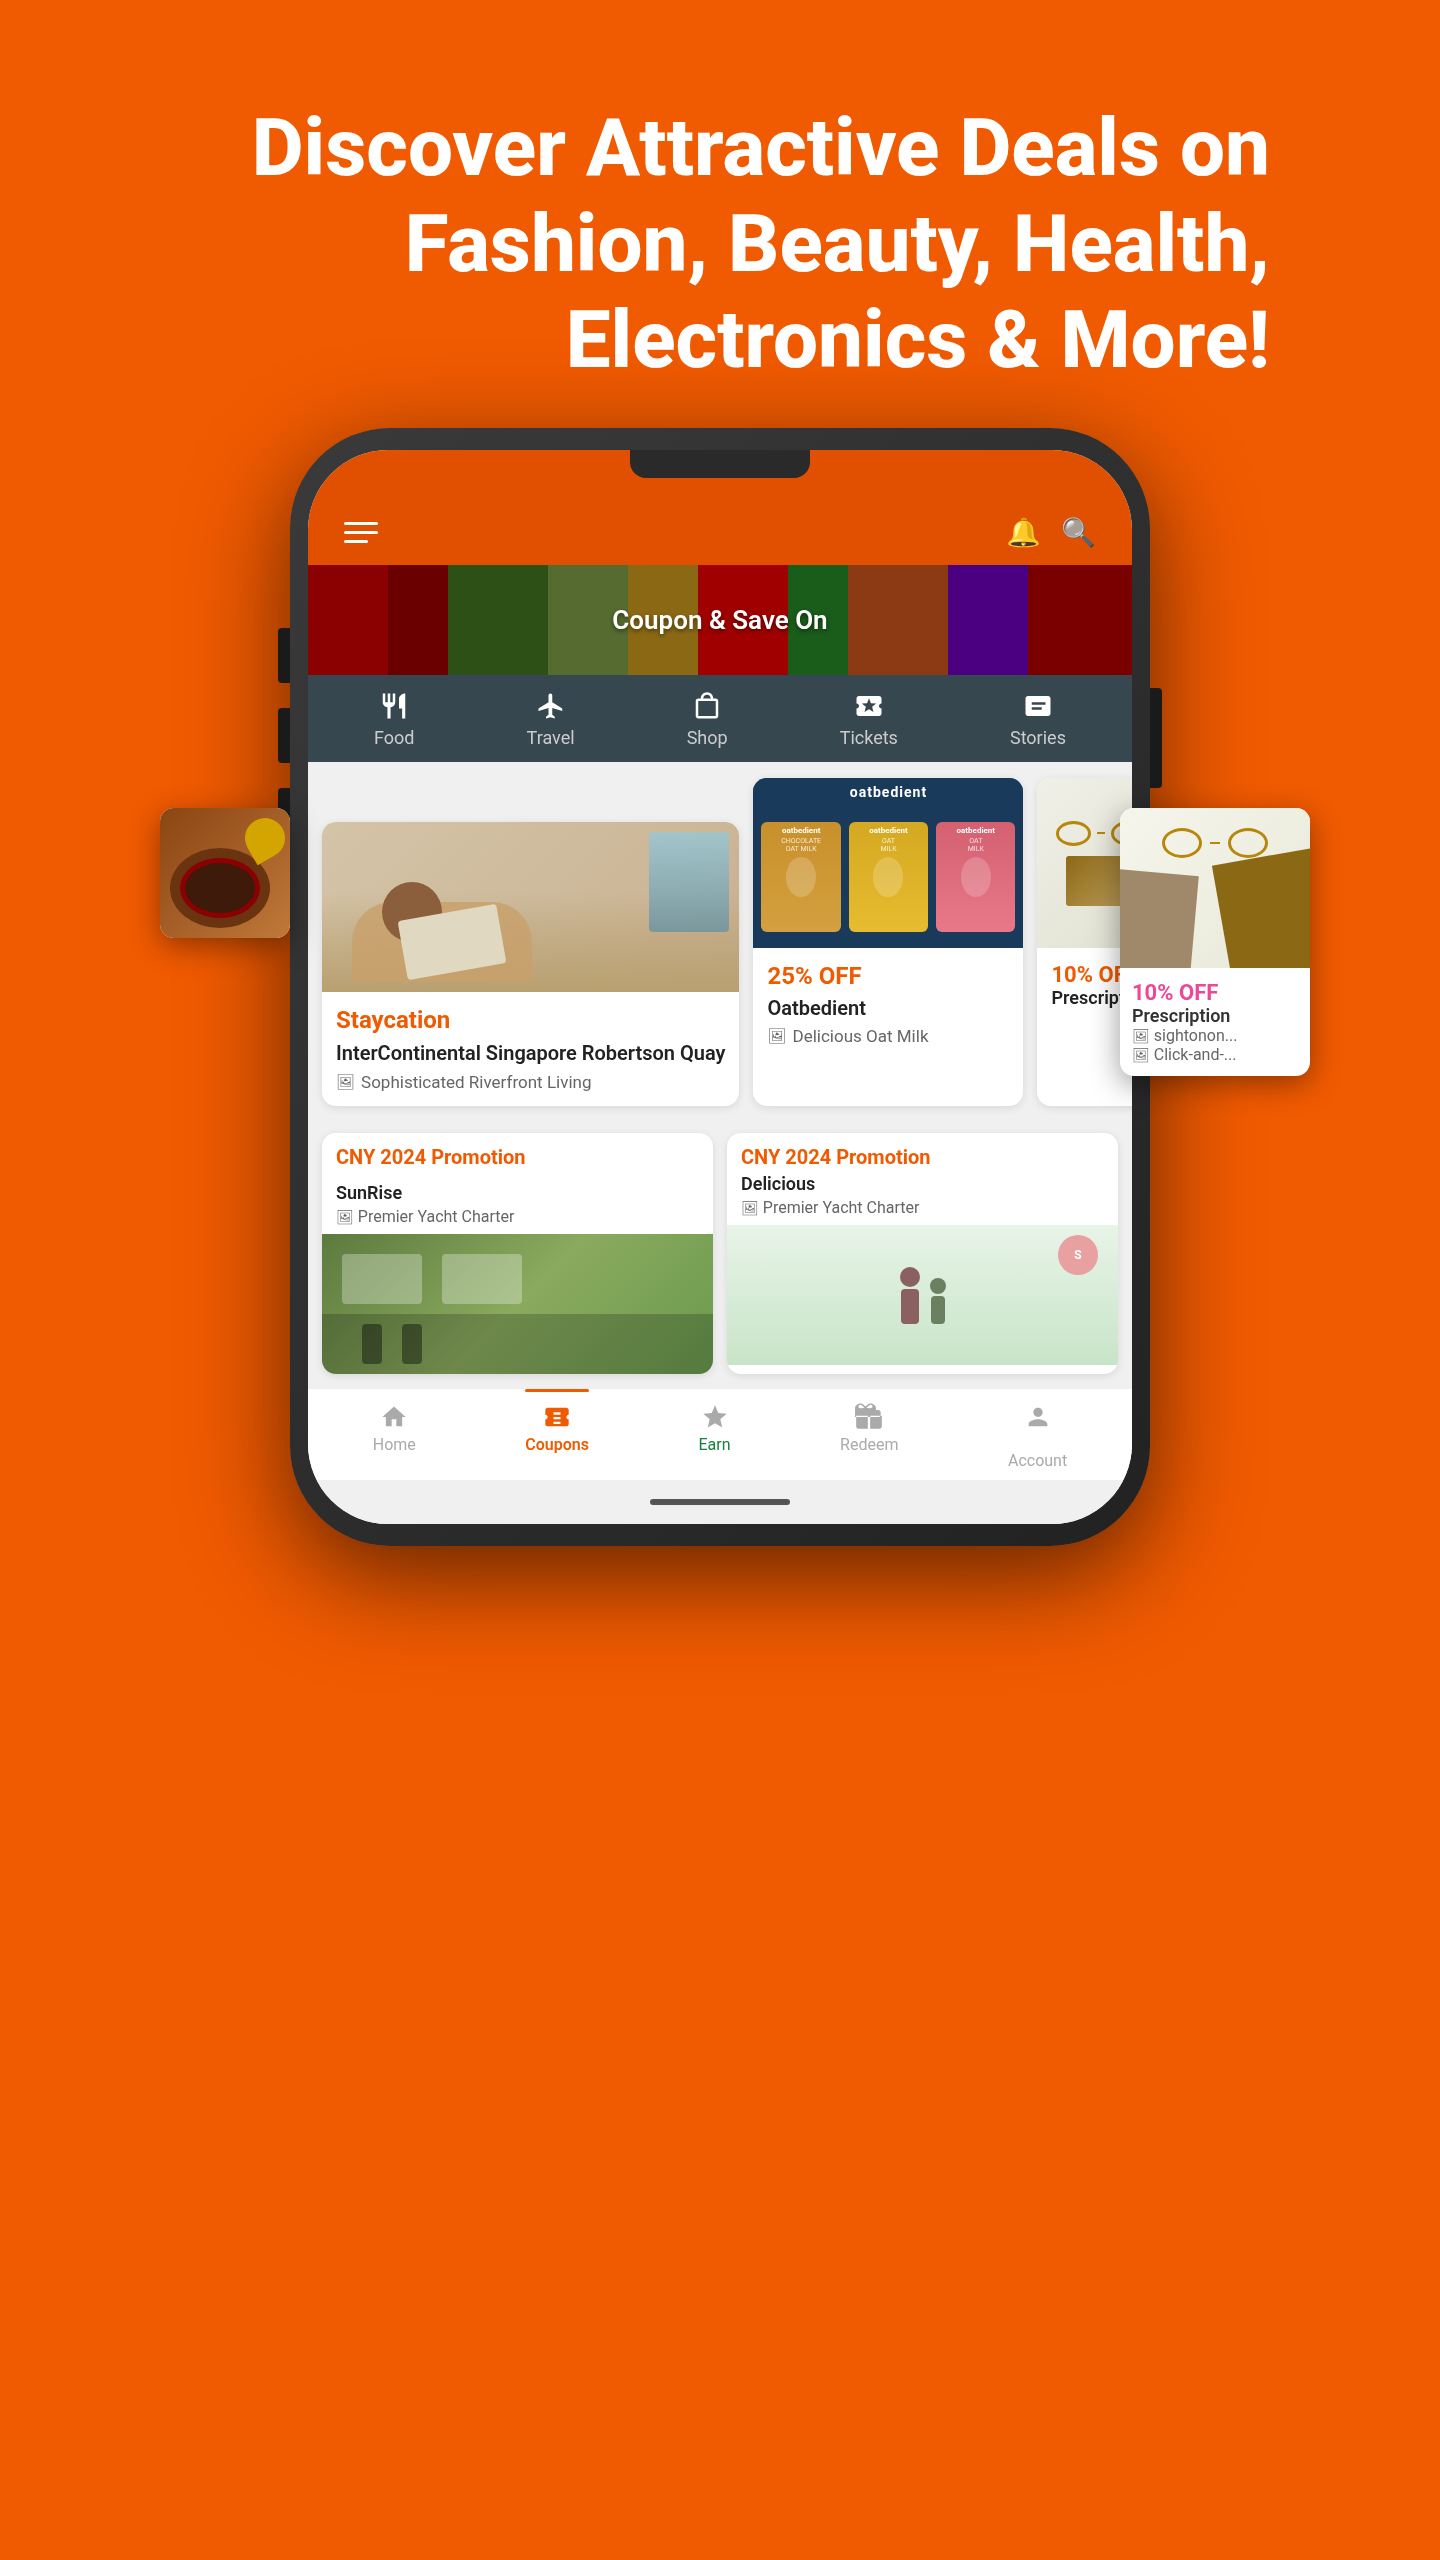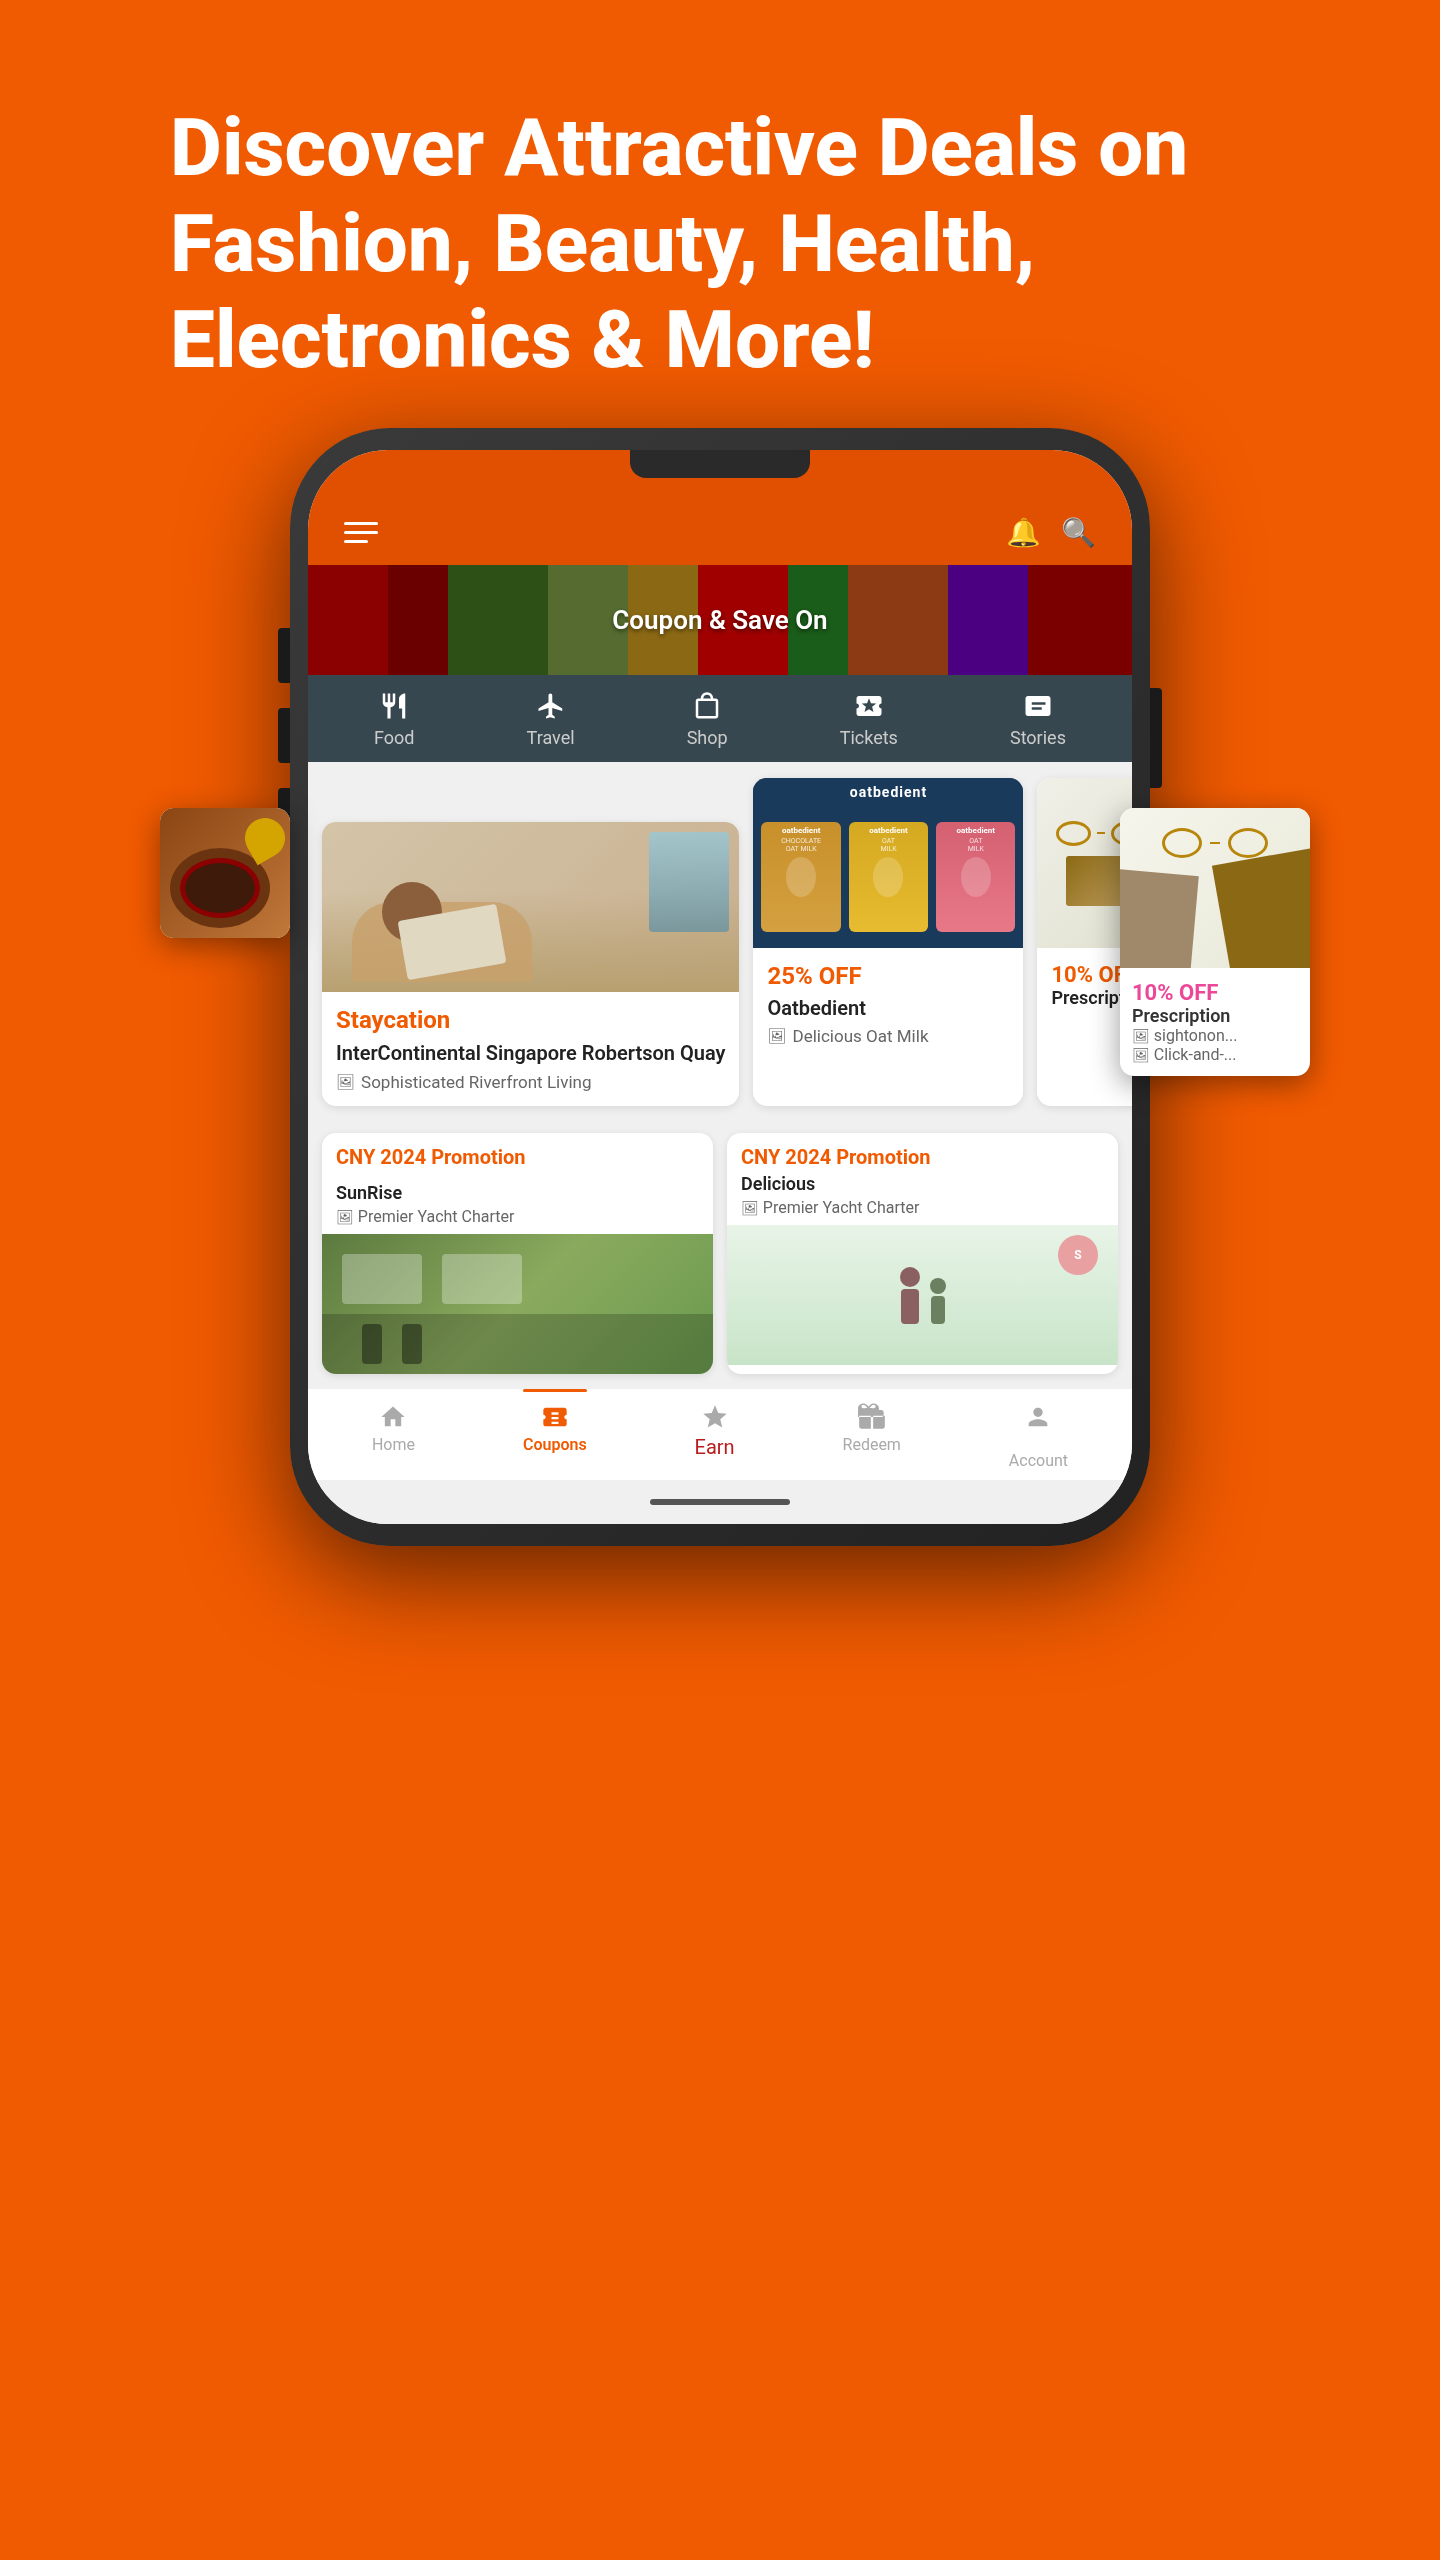--- a/index.html
+++ b/index.html
@@ -10,21 +10,21 @@
       font-family: -apple-system, BlinkMacSystemFont, 'Segoe UI', Roboto, sans-serif;
       display: flex;
       flex-direction: column;
       align-items: center;
       overflow-x: hidden;
     }
   </style>
 </head>
 <body>
 
-<div style="width:100%; background:#F05A00; padding: 100px 80px 40px; text-align:left;">
+<div style="width:100%; background:#F05A00; padding: 100px 80px 40px; text-align:right;">
   <h1 style="color:white; font-size:80px; font-weight:800; line-height:1.2; max-width:1100px; margin:0 auto;">Discover Attractive Deals on Fashion, Beauty, Health, Electronics &amp; More!</h1>
 </div>
 
 <div style="position:relative; width:860px; margin: 0 auto 200px;">
 
   <div style="position:absolute; left:-130px; top:380px; width:130px; background:white; border-radius:14px; overflow:hidden; box-shadow:0 8px 30px rgba(0,0,0,0.4); z-index:10;">
     <div style="width:130px; height:130px; background:linear-gradient(135deg,#8B4513,#c0783a); position:relative; overflow:hidden;">
 
       <div style="position:absolute;bottom:10px;left:10px;width:100px;height:80px;background:#6B3410;border-radius:50%;"></div>
       <div style="position:absolute;bottom:20px;left:20px;width:80px;height:60px;background:#8B0000;border-radius:50%;"></div>
@@ -280,21 +280,21 @@
           <svg width="28" height="28" viewBox="0 0 24 24" fill="#F05A00">
             <path d="M20 12c0-1.1.9-2 2-2V6c0-1.1-.9-2-2-2H4c-1.1 0-1.99.9-1.99 2v4c1.1 0 1.99.9 1.99 2s-.89 2-2 2v4c0 1.1.9 2 2 2h16c1.1 0 2-.9 2-2v-4c-1.1 0-2-.9-2-2zm-5 6H9v-2h6v2zm0-4H9v-2h6v2zm0-4H9V8h6v2z"></path>
           </svg>
           <span style="font-size:16px;color:#F05A00;font-weight:600;">Coupons</span>
         </div>
 
         <div style="display:flex;flex-direction:column;align-items:center;gap:4px;cursor:pointer;">
           <svg width="28" height="28" viewBox="0 0 24 24" fill="#aaa">
             <path d="M12 17.27L18.18 21l-1.64-7.03L22 9.24l-7.19-.61L12 2 9.19 8.63 2 9.24l5.46 4.73L5.82 21z"></path>
           </svg>
-          <span style="font-size:20px;color:#b91c1c;">Earn</span>
+          <span style="font-size:16px;color:#15803d;">Earn</span>
         </div>
 
         <div style="display:flex;flex-direction:column;align-items:center;gap:4px;cursor:pointer;">
           <svg width="28" height="28" viewBox="0 0 24 24" fill="#aaa">
             <path d="M20 6h-2.18c.07-.44.18-.88.18-1.33C18 2.54 15.93.5 13.5.5c-1.32 0-2.5.54-3.36 1.4L9 3.04 7.86 1.9C7 1.04 5.82.5 4.5.5 2.07.5 0 2.54 0 4.67c0 .45.11.89.18 1.33H0c-1.1 0-2 .9-2 2v2c0 1.1.9 2 2 2h20c1.1 0 2-.9 2-2V8c0-1.1-.9-2-2-2zM4.5 4.5c-.83 0-1.5-.67-1.5-1.5S3.67 1.5 4.5 1.5c.57 0 1.26.29 1.79.83L8.04 4.1C7.42 4.39 6.01 4.5 4.5 4.5zm9 0c-1.51 0-2.92-.11-3.54-.4l1.75-1.77c.53-.54 1.22-.83 1.79-.83.83 0 1.5.67 1.5 1.5s-.67 1.5-1.5 1.5zM1 11h10v11H3c-1.1 0-2-.9-2-2v-9zm12 0h10v9c0 1.1-.9 2-2 2h-8V11z"></path>
           </svg>
           <span style="font-size:16px;color:#aaa;">Redeem</span>
         </div>
 
         <div style="display:flex;flex-direction:column;align-items:center;gap:20px;cursor:pointer;">

